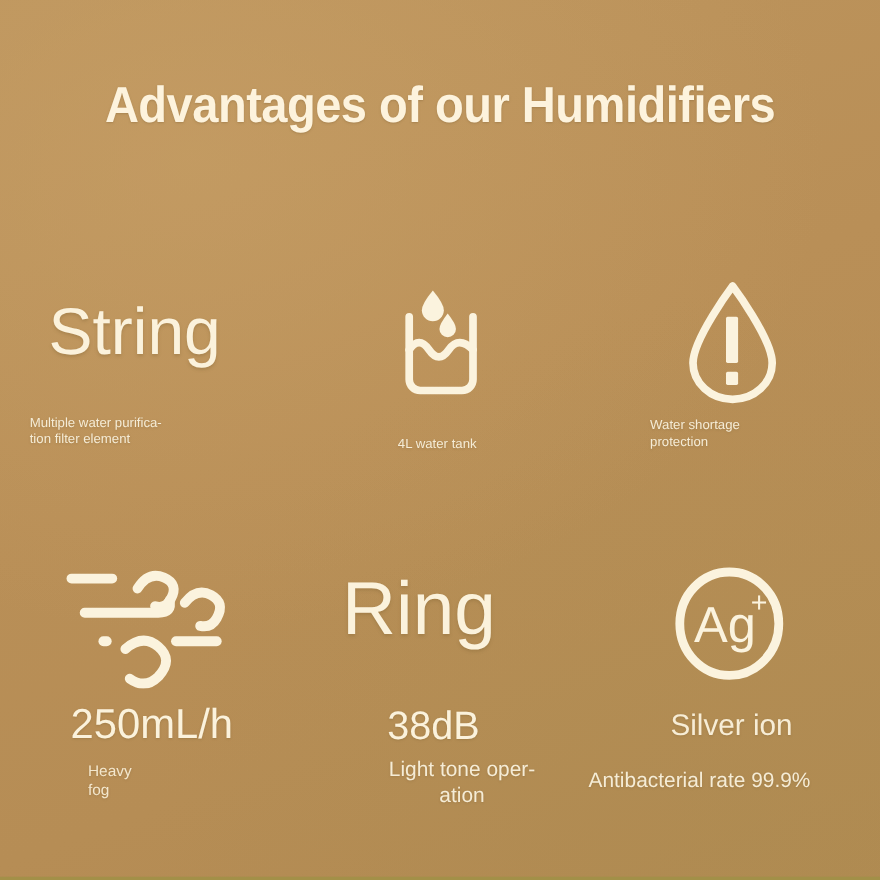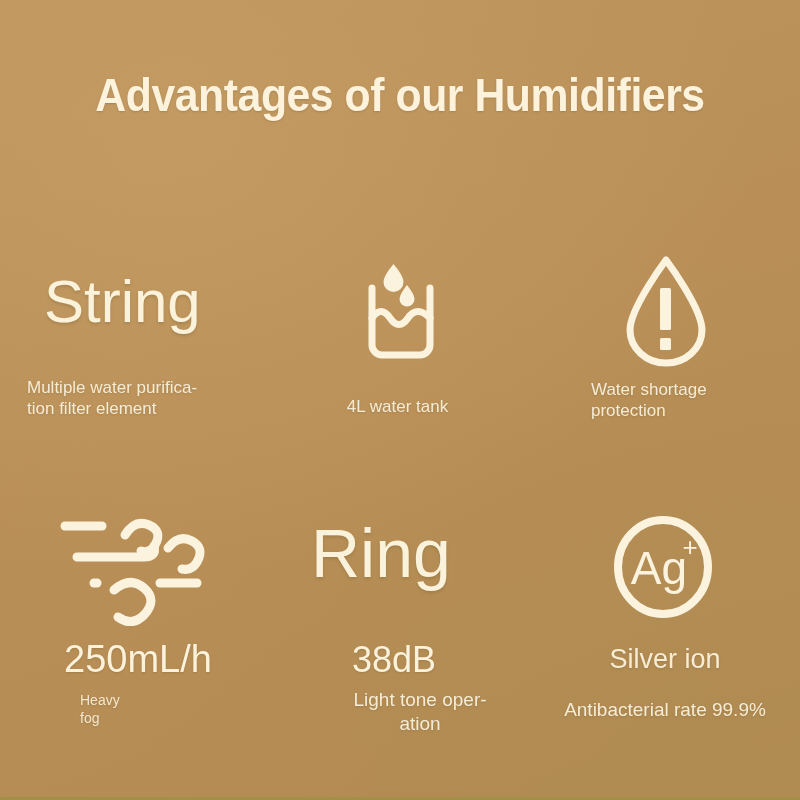--- a/index.html
+++ b/index.html
@@ -84,21 +84,21 @@
     color: #f7edd6;
     font-size: 26px;
     line-height: 1.1;
     font-weight: 400;
     text-shadow: 0 1px 2px rgba(120,92,48,.25);
     white-space: nowrap;
   }
 
   .caption {
     color: #f5ecd6;
-    font-size: 17px;
+    font-size: 12px;
     line-height: 1.25;
     font-weight: 400;
     text-shadow: 0 1px 2px rgba(120,92,48,.25);
   }
   .caption.dim { color: #f3e7cd; }
 
   .icon-wrap {
     position: absolute;
     display: block;
   }
@@ -198,19 +198,19 @@
 
     <div class="cell">
       <span class="icon-wrap" style="left:607px; top:512px;">
         <svg width="112" height="112" viewBox="0 0 112 112">
           <ellipse class="stroke" stroke-width="8" cx="56" cy="55" rx="45" ry="47"></ellipse>
           <text x="52" y="72" text-anchor="middle" fill="#fbf3de" font-family="Liberation Sans, sans-serif" font-size="46" font-weight="400">Ag</text>
           <text x="83" y="44" text-anchor="middle" fill="#fbf3de" font-family="Liberation Sans, sans-serif" font-size="26" font-weight="400">+</text>
         </svg>
       </span>
       <div class="smallword" style="position:absolute; left:545px; top:645px; width:240px; text-align:center; font-size:27px;">Silver ion</div>
-      <div class="caption" style="position:absolute; left:535px; top:698px; width:260px; text-align:center; font-size:19px;">Antibacterial rate 99.9%</div>
+      <div class="caption" style="position:absolute; left:535px; top:698px; width:260px; text-align:left; font-size:19px;">Antibacterial rate 99.9%</div>
     </div>
 
   </div>
 
   <div class="bottom-edge"></div>
 </div>
 
 </body></html>

